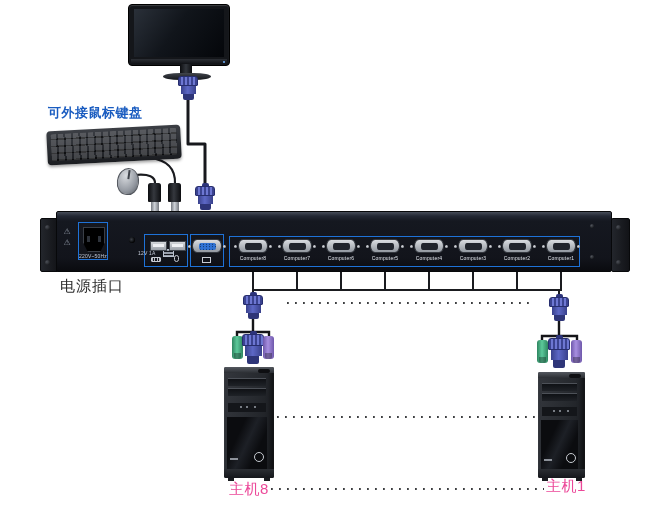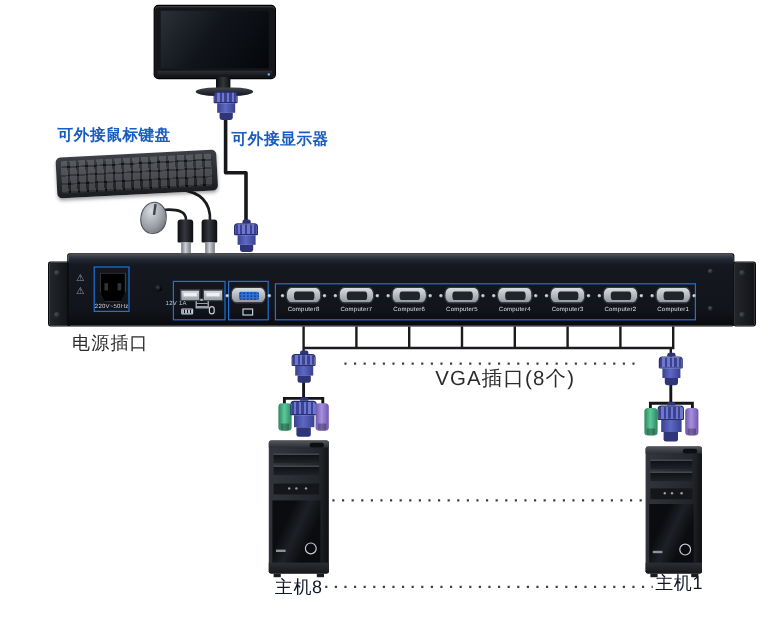--- a/index.html
+++ b/index.html
@@ -2,21 +2,21 @@
 <html><head>
 <meta charset="utf-8">
 <style>
   html,body{margin:0;padding:0;background:#fff;}
   .stage{position:relative;width:651px;height:521px;background:#ffffff;overflow:hidden;
          font-family:"Liberation Sans",sans-serif;}
 
   
   .blue-label{position:absolute;color:#1a5cc0;font-weight:bold;font-size:13px;letter-spacing:.5px;z-index:6;}
   .dark-label{position:absolute;color:#2b2b2b;font-size:15px;letter-spacing:1px;z-index:6;}
-  .host-label{position:absolute;color:#0f172a;font-size:15px;letter-spacing:.5px;z-index:6;}
+  .host-label{position:absolute;color:#ec4899;font-size:15px;letter-spacing:.5px;z-index:6;}
 
   
   .monitor-frame{position:absolute;left:128px;top:4px;width:100px;height:60px;background:#14161a;
     border:1px solid #000;border-radius:4px;z-index:2;box-shadow:inset 0 1px 1px rgba(255,255,255,.18);}
   .monitor-screen{position:absolute;left:5px;top:4px;right:5px;bottom:8px;
     background:linear-gradient(125deg,#2a3039 0%,#11151b 45%,#04060a 100%);}
   .monitor-chin{position:absolute;left:2px;right:2px;bottom:1px;height:5px;background:linear-gradient(#2c2f35,#101216);}
   .monitor-pwr-dot{position:absolute;right:4px;bottom:2px;width:2px;height:2px;border-radius:50%;background:#6fb3ff;}
   .monitor-neck{position:absolute;left:180px;top:64px;width:12px;height:11px;z-index:2;
     background:linear-gradient(90deg,#0c0d10,#32363c 50%,#0c0d10);}
@@ -167,21 +167,20 @@
   </div>
 
   <div class="vga-conn" style="left:195px;top:183px;">
     <div class="stub"></div>
       <div class="cap"></div>
       <div class="bod"></div>
       <div class="nose"></div>
   </div>
 
   <div class="blue-label" style="left:48px;top:104px;text-align:center;">可外接鼠标键盘</div>
-  <div class="blue-label" style="left:193px;top:107px;">可外接显示器</div>
 
   <div class="ear" style="left:40px;">
     <div class="screw" style="top:6px;"></div>
       <div class="screw" style="bottom:6px;"></div>
   </div>
   <div class="ear" style="left:611px;">
     <div class="screw" style="top:6px;"></div>
       <div class="screw" style="bottom:6px;"></div>
   </div>
   <div class="switch-body"></div>
@@ -262,21 +261,20 @@
         <div class="recess"></div>
       </div>
     <div class="dport-label">Computer1</div>
   </div>
 
   <div class="body-screw" style="top:224px;"></div>
   <div class="body-screw" style="top:255px;"></div>
 
   <div class="dark-label" style="left:60px;top:277px;">电源插口</div>
 
-  <div class="dark-label" style="left:358px;top:304px;width:126px;text-align:center;font-size:17px;">VGA插口(8个)</div>
 
   <div class="vga-conn" style="left:243px;top:292px;">
     <div class="stub"></div>
       <div class="cap"></div>
       <div class="bod"></div>
       <div class="nose"></div>
   </div>
   <div class="ps2 green" style="left:232px;top:336px;"></div>
   <div class="vga-conn vga-lg" style="left:242px;top:331px;">
     <div class="stub"></div>

